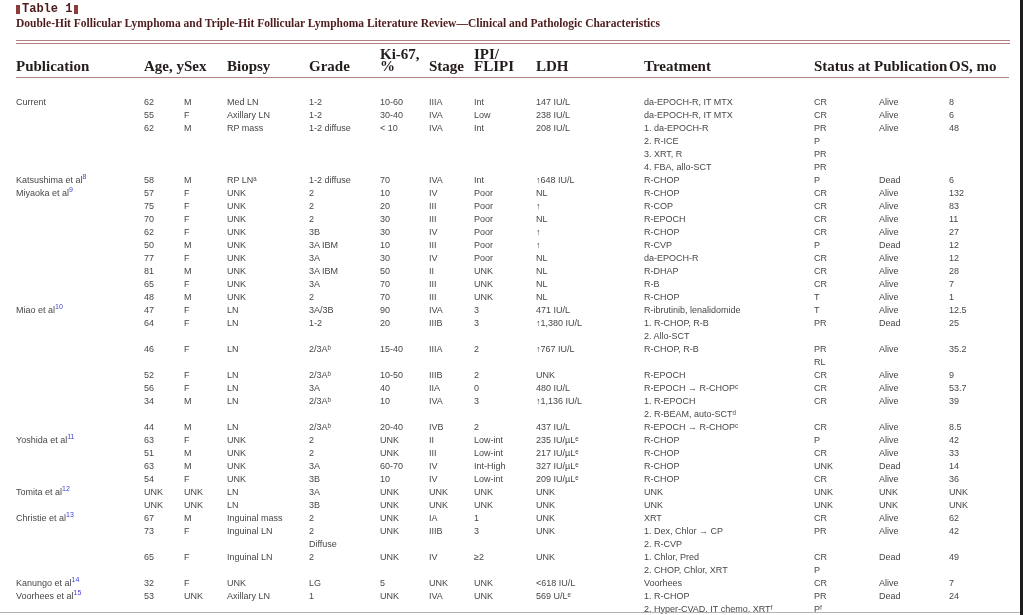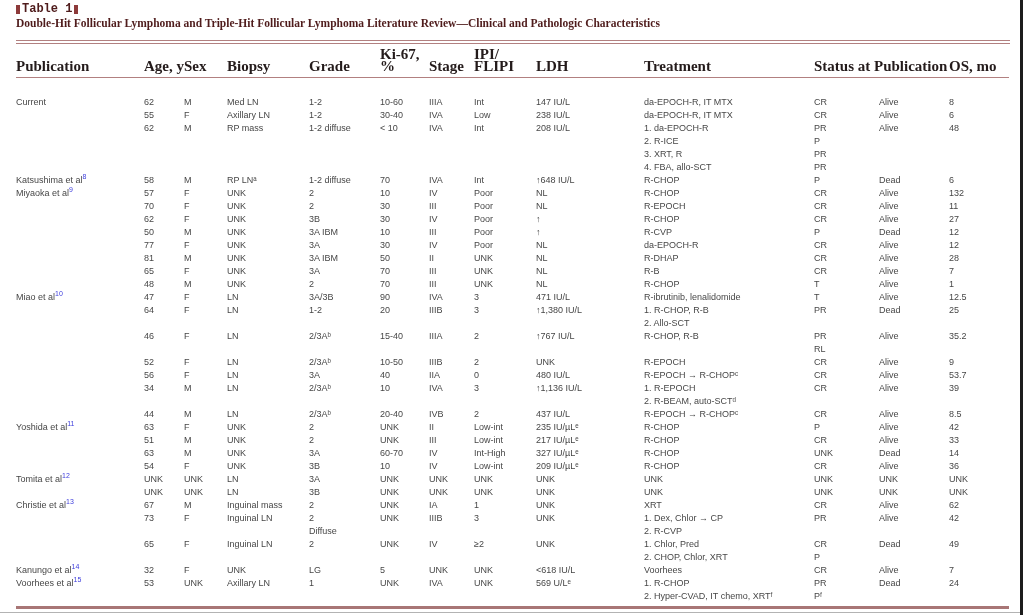--- a/index.html
+++ b/index.html
@@ -188,20 +188,35 @@
             <td>IV</td>
             <td>Poor</td>
             <td>NL</td>
             <td>R-CHOP</td>
             <td>CR</td>
             <td>Alive</td>
             <td>132</td>
           </tr>
           <tr>
             <td><span></span></td>
+            <td>75</td>
+            <td>F</td>
+            <td>UNK</td>
+            <td>2</td>
+            <td>20</td>
+            <td>III</td>
+            <td>Poor</td>
+            <td>↑</td>
+            <td>R-COP</td>
+            <td>CR</td>
+            <td>Alive</td>
+            <td>83</td>
+          </tr>
+          <tr>
+            <td><span></span></td>
             <td>70</td>
             <td>F</td>
             <td>UNK</td>
             <td>2</td>
             <td>30</td>
             <td>III</td>
             <td>Poor</td>
             <td>NL</td>
             <td>R-EPOCH</td>
             <td>CR</td>

